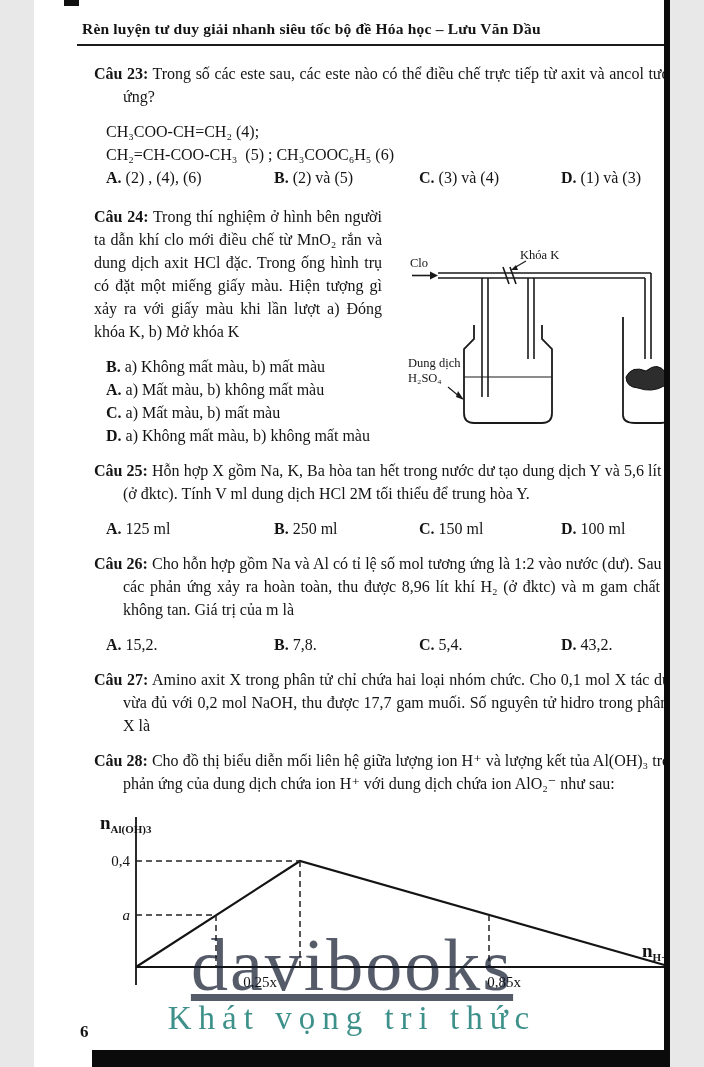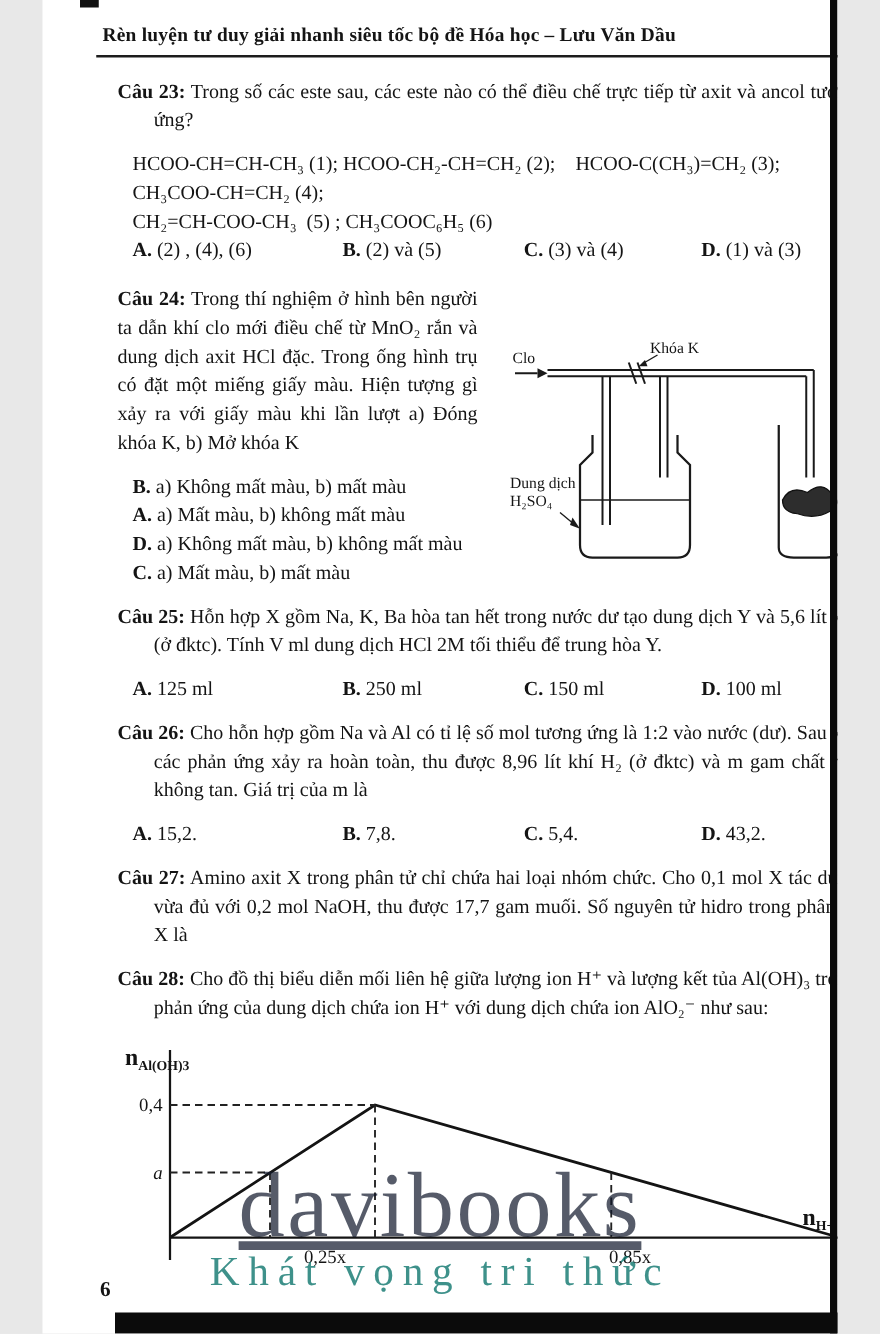--- a/index.html
+++ b/index.html
@@ -45,38 +45,37 @@
 
   <div class="scan-speck"></div>
 
   <div class="content">
 
     <div class="header-title">Rèn luyện tư duy giải nhanh siêu tốc bộ đề Hóa học – Lưu Văn Dầu</div>
     <hr class="header-rule">
 
     <div class="q">
       <p class="q-par"><b class="q-label">Câu 23:</b> <span>Trong số các este sau, các este nào có thể điều chế trực tiếp từ axit và ancol tương ứng?</span></p>
-      <div class="formula-line">HCOO-CH=CH-CH₃ (1); HCOO-CH₂-CH=CH₂ (2);    HCOO-C(CH₃)=CH₂ (3);</div>
       <div class="formula-line">CH₃COO-CH=CH₂ (4);</div>
       <div class="formula-line">CH₂=CH-COO-CH₃  (5) ; CH₃COOC₆H₅ (6)</div>
       <div class="opt-row">
         <span><b class="opt-letter">A.</b> <span>(2) , (4), (6)</span></span>
         <span><b class="opt-letter">B.</b> <span>(2) và (5)</span></span>
         <span><b class="opt-letter">C.</b> <span>(3) và (4)</span></span>
         <span><b class="opt-letter">D.</b> <span>(1) và (3)</span></span>
       </div>
     </div>
 
     <div class="q q24-wrap">
       <div class="q24-left">
         <p class="q-par flush"><b class="q-label">Câu 24:</b> <span>Trong thí nghiệm ở hình bên người ta dẫn khí clo mới điều chế từ MnO₂ rắn và dung dịch axit HCl đặc. Trong ống hình trụ có đặt một miếng giấy màu. Hiện tượng gì xảy ra với giấy màu khi lần lượt a) Đóng khóa K, b) Mở khóa K</span></p>
         <div class="opt24"><b class="opt-letter">B.</b> <span>a) Không mất màu, b) mất màu</span></div>
         <div class="opt24"><b class="opt-letter">A.</b> <span>a) Mất màu, b) không mất màu</span></div>
+        <div class="opt24"><b class="opt-letter">C.</b> <span>a) Mất màu, b) mất màu</span></div>
         <div class="opt24"><b class="opt-letter">D.</b> <span>a) Không mất màu, b) không mất màu</span></div>
-        <div class="opt24"><b class="opt-letter">C.</b> <span>a) Mất màu, b) mất màu</span></div>
       </div>
       <div class="q24-right">
         <svg class="diagram-svg" width="330" height="200" viewBox="0 0 330 200">
 
           <text x="2" y="20">Clo</text>
           <line x1="4" y1="28.5" x2="22" y2="28.5" stroke="#1a1a1a" stroke-width="1.6"></line>
           <polygon points="22,24.5 30,28.5 22,32.5" fill="#1a1a1a"></polygon>
 
           <g stroke="#1a1a1a" stroke-width="1.6" fill="none">
             <line x1="30" y1="26" x2="243" y2="26"></line>

